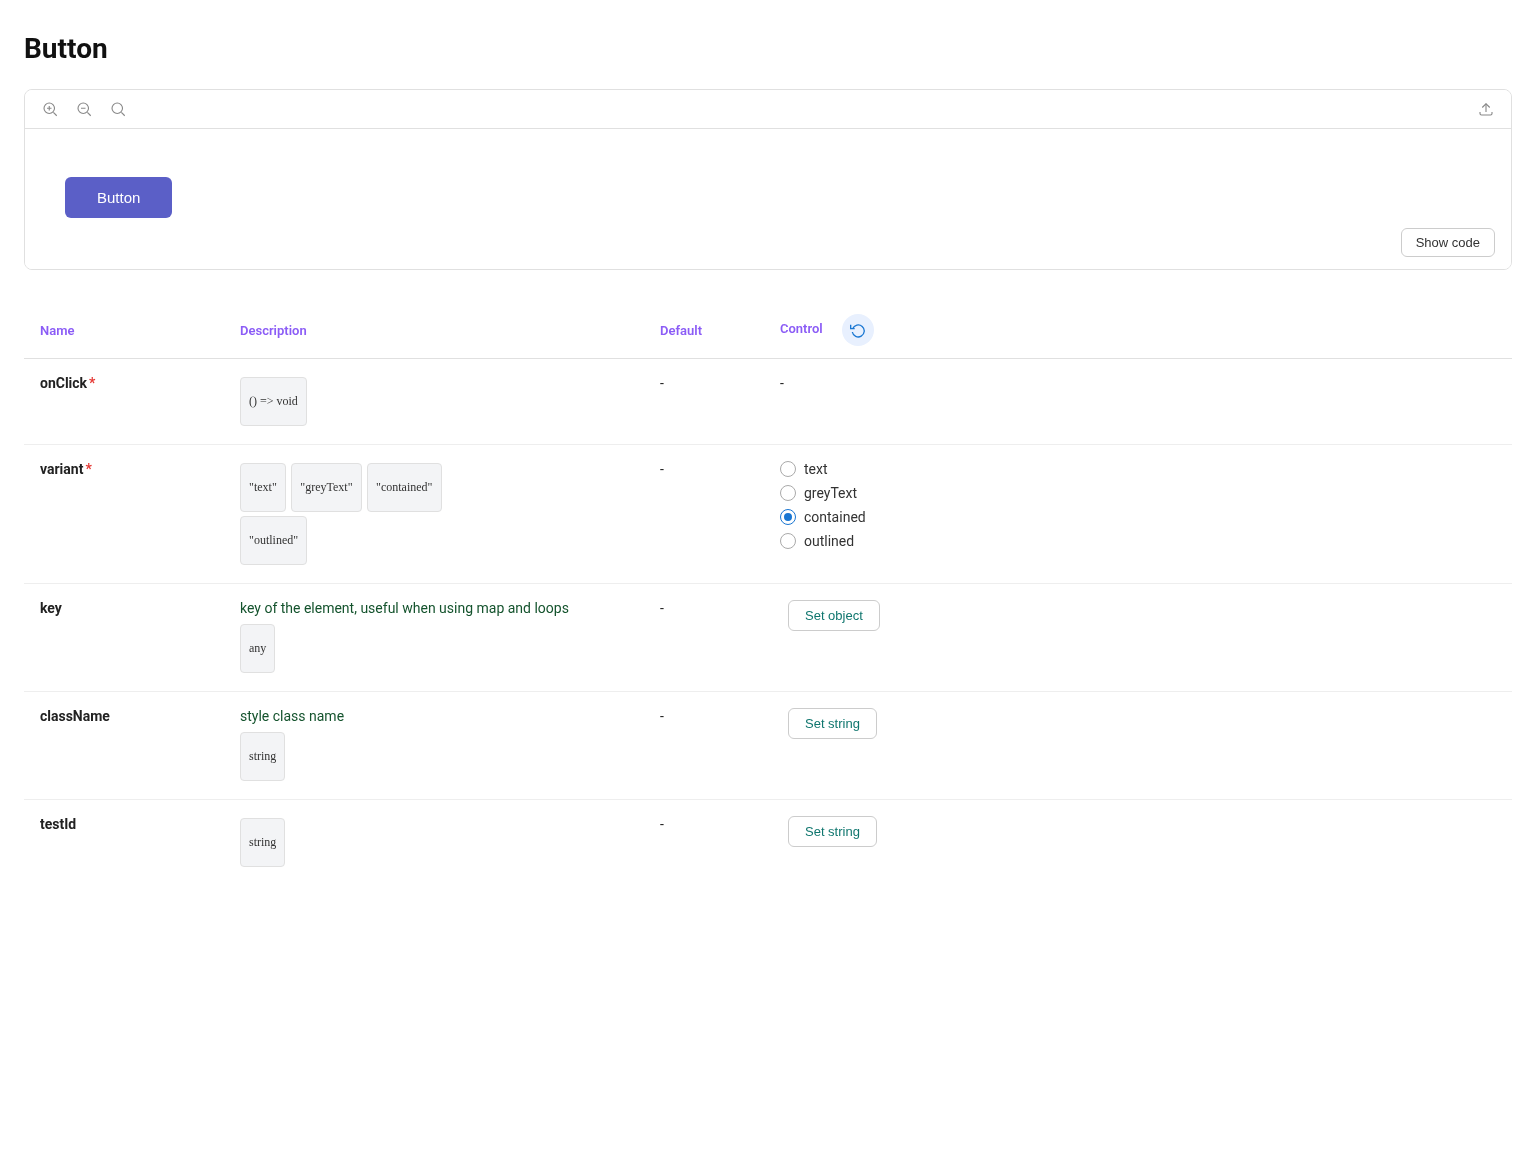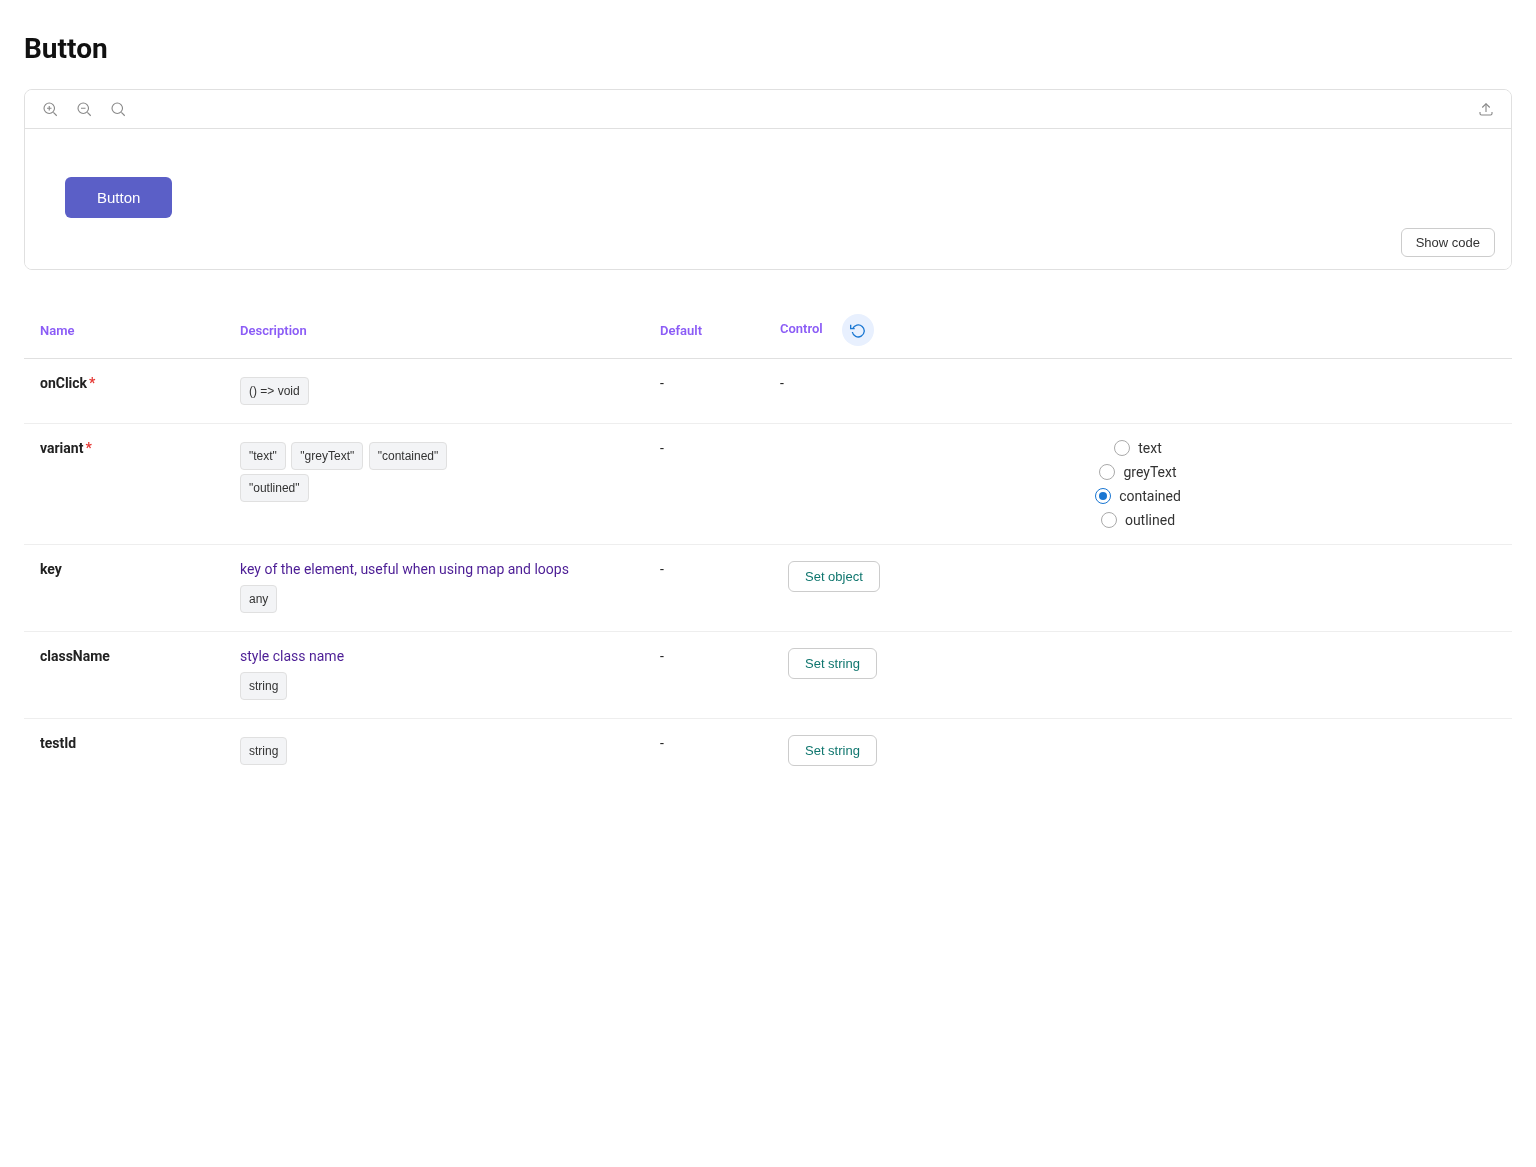--- a/index.html
+++ b/index.html
@@ -157,39 +157,38 @@
     .required-star {
       color: #e53935;
       margin-left: 2px;
     }
 
     .code-tag {
       display: inline-block;
       background: #f3f4f6;
       border: 1px solid #e0e0e0;
       border-radius: 4px;
-      padding: 6px 8px;
-      font-family: Liberation Sans, sans-serif;
+      padding: 16px 8px;
+      font-family: Liberation Serif, serif;
       font-size: 12px;
       color: #333;
       margin: 2px 2px 2px 0;
     }
 
     .desc-text {
-      color: #4c1d95;
+      color: #14532d;
       margin-bottom: 6px;
       font-size: 14px;
     }
 
     
     .radio-group {
       display: flex;
       flex-direction: column;
       gap: 8px;
-      align-items: center;
     }
 
     .radio-item {
       display: flex;
       align-items: center;
       gap: 8px;
       font-size: 14px;
       color: #333;
       cursor: pointer;
     }

